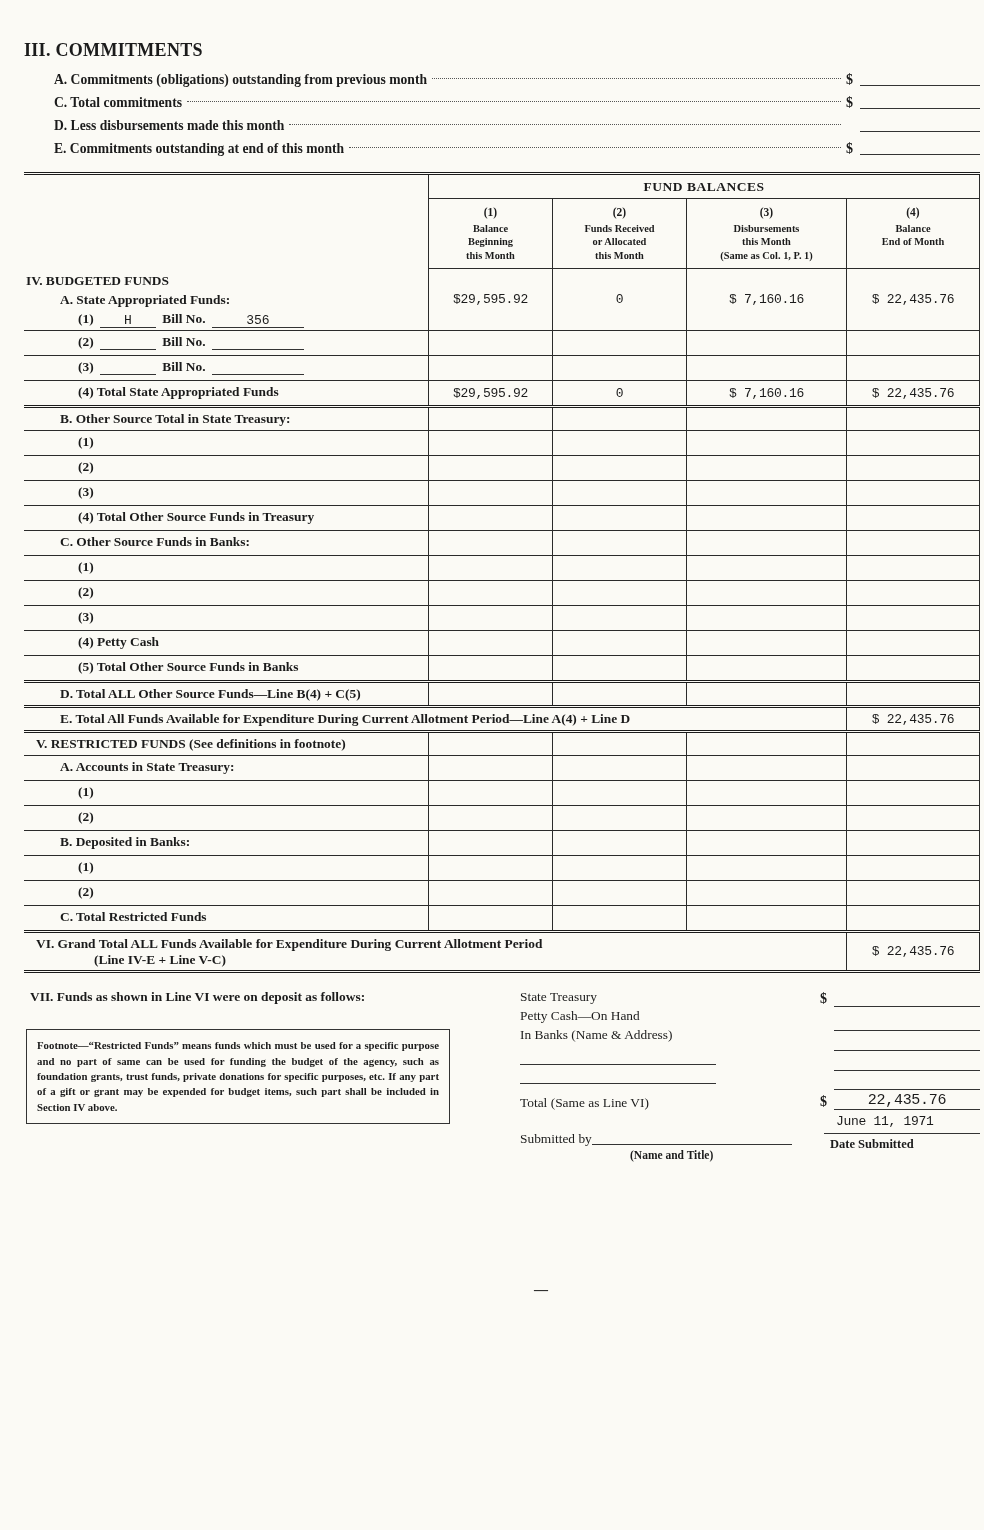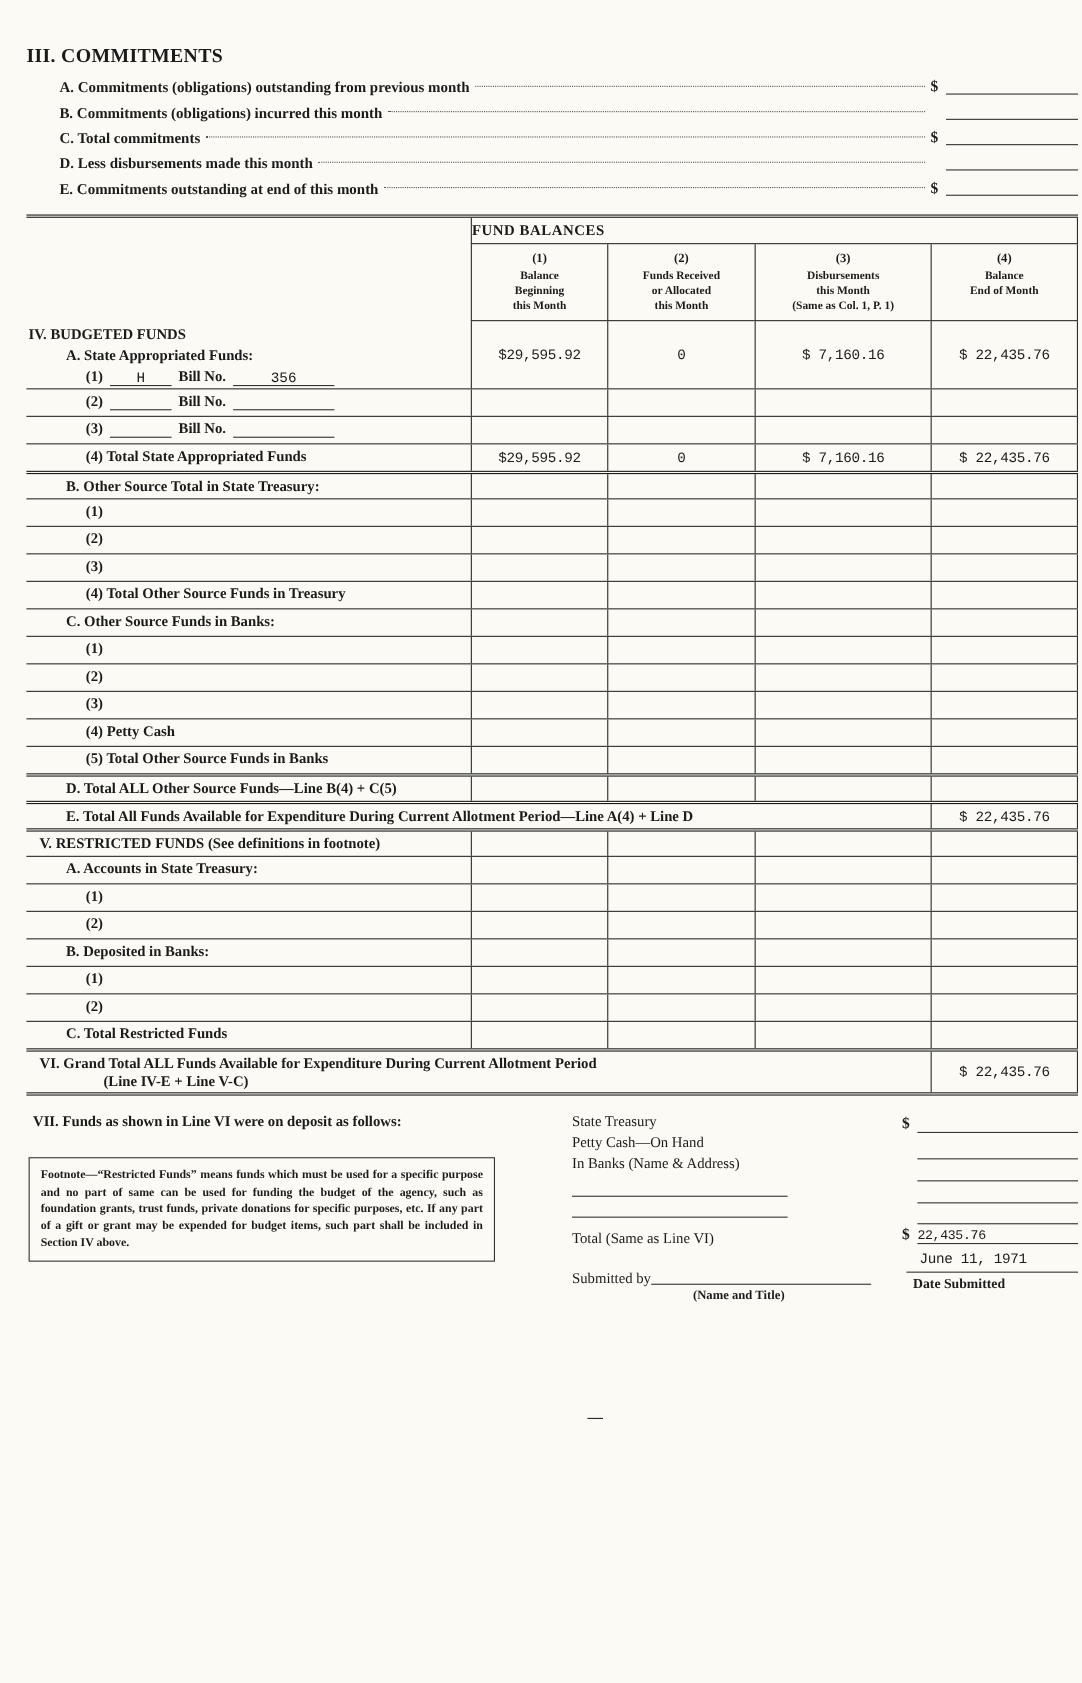--- a/index.html
+++ b/index.html
@@ -25,21 +25,21 @@
   .ind1{padding-left:36px}
   .ind2{padding-left:54px}
   .ind05{padding-left:12px}
   .span3{width:822px}
   .dc{display:flex;align-items:center;justify-content:center;border-left:1.4px solid #2b2b2b;font-family:"Liberation Mono","DejaVu Sans Mono",monospace;font-size:13px;letter-spacing:-.3px}
   .c1{width:124px}.c2{width:134px}.c3{width:160px}
   .c4{width:134px;border-right:1.4px solid #2b2b2b}
   .hv{border-top:3px double #1b1b1b}
   .hrow1,.hrow2{display:flex}
   .lch{width:404px}
-  .fundbal{width:552px;border-left:1.4px solid #2b2b2b;border-right:1.4px solid #2b2b2b;border-bottom:1.4px solid #2b2b2b;text-align:left;font-weight:bold;font-size:13.5px;padding:4px 0 3px;letter-spacing:.5px}
+  .fundbal{width:552px;border-left:1.4px solid #2b2b2b;border-right:1.4px solid #2b2b2b;border-bottom:1.4px solid #2b2b2b;text-align:center;font-weight:bold;font-size:13.5px;padding:4px 0 3px;letter-spacing:.5px}
   .ch{border-left:1.4px solid #2b2b2b;border-bottom:1.4px solid #2b2b2b;text-align:center;padding-top:7px;height:70px;font-weight:bold}
   .chnum{font-size:11.5px;margin-bottom:4px}
   .chl{font-size:10.4px;line-height:1.28}
   .l0{padding-left:2px;line-height:1.4}
   .l1{padding-left:36px;line-height:1.4}
   .l2{padding-left:54px;line-height:1.4}
   .uline{display:inline-block;border-bottom:1.2px solid #333;text-align:center;font-family:"Liberation Mono","DejaVu Sans Mono",monospace;font-weight:normal;font-size:13px;height:16px;vertical-align:bottom;margin:0 3px}
   .w56{width:56px}
   .w92{width:92px}
   .vi-sub{padding-left:58px}
@@ -54,21 +54,21 @@
   .m-banks{position:absolute;left:496px;top:38px}
   .m-line1{position:absolute;left:496px;top:74px;width:196px;border-bottom:1.3px solid #333;height:2px}
   .m-line2{position:absolute;left:496px;top:93px;width:196px;border-bottom:1.3px solid #333;height:2px}
   .m-total{position:absolute;left:496px;top:106px}
   .m-sub{position:absolute;left:496px;top:142px;display:flex;align-items:flex-start}
   .m-subline{display:inline-block;width:200px;border-bottom:1.3px solid #333;height:14px}
   .m-nt{position:absolute;left:606px;top:160px;font-size:11.5px;font-weight:bold}
   .r-row{position:absolute;display:flex;align-items:flex-end}
   .rd{font-weight:bold;width:14px;font-size:14px}
   .rline{flex:1;border-bottom:1.3px solid #333;height:14px}
-  .rval{flex:1;border-bottom:1.3px solid #333;text-align:left;font-size:12px;letter-spacing:-.3px}
+  .rval{flex:1;border-bottom:1.3px solid #333;text-align:center;font-size:15px;letter-spacing:-.3px}
   .r1{left:796px;top:2px;width:160px}
   .r2{left:810px;top:28px;width:146px}
   .r3{left:810px;top:48px;width:146px}
   .r4{left:810px;top:68px;width:146px}
   .r5{left:810px;top:87px;width:146px}
   .rtotal{left:796px;top:103px;width:160px}
   .r-date{position:absolute;left:812px;top:125px;font-size:13px;letter-spacing:-.3px}
   .r-dateline{position:absolute;left:800px;top:143px;width:156px;border-bottom:1.3px solid #333;height:2px}
   .r-dl{position:absolute;left:806px;top:148px;font-weight:bold;font-size:12.5px}
 
@@ -78,26 +78,20 @@
 <body>
 
 <div class="sheet">
 
   <div class="s3title">III. COMMITMENTS</div>
   <div class="s3rows">
     <div class="s3row">
       <span class="s3label">A. Commitments (obligations) outstanding from previous month</span>
       <span class="leader"></span>
       <span class="s3dollar">$</span>
-      <span class="s3line"></span>
-    </div>
-    <div class="s3row">
-      <span class="s3label">B. Commitments (obligations) incurred this month</span>
-      <span class="leader"></span>
-      <span class="s3dollar"></span>
       <span class="s3line"></span>
     </div>
     <div class="s3row">
       <span class="s3label">C. Total commitments</span>
       <span class="leader"></span>
       <span class="s3dollar">$</span>
       <span class="s3line"></span>
     </div>
     <div class="s3row">
       <span class="s3label">D. Less disbursements made this month</span>

